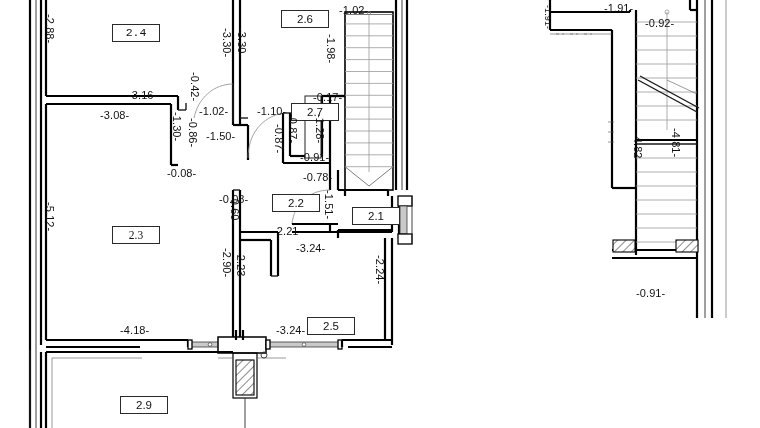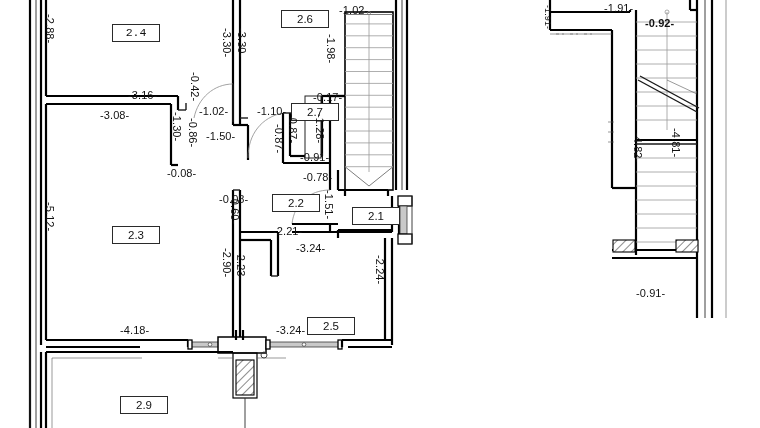--- a/index.html
+++ b/index.html
@@ -319,21 +319,21 @@
     <g>
       <path class="wall-heavy" d="M690,0 L690,10"></path>
       <path class="wall-heavy" d="M690,10 L697,10"></path>
     </g>
 
   </svg>
 
   <div class="roomtag" style="left:112px; top:24px;font-family:Liberation Mono, monospace;">2.4</div>
   <div class="roomtag" style="left:281px; top:10px;">2.6</div>
   <div class="roomtag" style="left:291px; top:103px;">2.7</div>
-  <div class="roomtag" style="left:112px; top:226px;">2.3</div>
+  <div class="roomtag" style="left:112px; top:226px;font-family:Liberation Serif, serif;">2.3</div>
   <div class="roomtag" style="left:265px; top:194px;margin-left:7px;">2.2</div>
   <div class="roomtag" style="left:352px; top:207px;">2.1</div>
   <div class="roomtag" style="left:307px; top:283px;margin-top:34px;">2.5</div>
   <div class="roomtag" style="left:120px; top:396px;">2.9</div>
 
   <div class="dim" style="left:100px; top:90px;margin-left:28px;">-3.16-</div>
   <div class="dim" style="left:100px; top:110px;">-3.08-</div>
   <div class="dim" style="left:199px; top:106px;">-1.02-</div>
   <div class="dim" style="left:206px; top:131px;">-1.50-</div>
   <div class="dim" style="left:257px; top:106px;">-1.10-</div>
@@ -341,21 +341,21 @@
   <div class="dim" style="left:300px; top:152px;">-0.91-</div>
   <div class="dim" style="left:303px; top:172px;">-0.78-</div>
   <div class="dim" style="left:167px; top:168px;">-0.08-</div>
   <div class="dim" style="left:219px; top:194px;">-0.08-</div>
   <div class="dim" style="left:273px; top:226px;">-2.21-</div>
   <div class="dim" style="left:296px; top:243px;">-3.24-</div>
   <div class="dim" style="left:120px; top:325px;">-4.18-</div>
   <div class="dim" style="left:276px; top:325px;">-3.24-</div>
   <div class="dim" style="left:339px; top:5px;">-1.02-</div>
   <div class="dim" style="left:604px; top:3px;">-1.91-</div>
-  <div class="dim" style="left:645px; top:18px;font-weight:bold;">-0.92-</div>
+  <div class="dim" style="left:645px; top:18px;">-0.92-</div>
   <div class="dim" style="left:636px; top:288px;">-0.91-</div>
 
   <div class="dim v" style="left:55px;  top:14px;  transform:rotate(90deg);">-2.88-</div>
   <div class="dim v" style="left:232px; top:28px; transform:rotate(90deg);">-3.30-</div>
   <div class="dim v" style="left:247px; top:28px; transform:rotate(90deg);">-3.30-</div>
   <div class="dim v" style="left:200px; top:72px;  transform:rotate(90deg);">-0.42-</div>
   <div class="dim v" style="left:182px; top:112px; transform:rotate(90deg);">-1.30-</div>
   <div class="dim v" style="left:198px; top:118px; transform:rotate(90deg);">-0.86-</div>
   <div class="dim v" style="left:336px; top:34px;  transform:rotate(90deg);">-1.98-</div>
   <div class="dim v" style="left:284px; top:124px; transform:rotate(90deg);">-0.87-</div>

